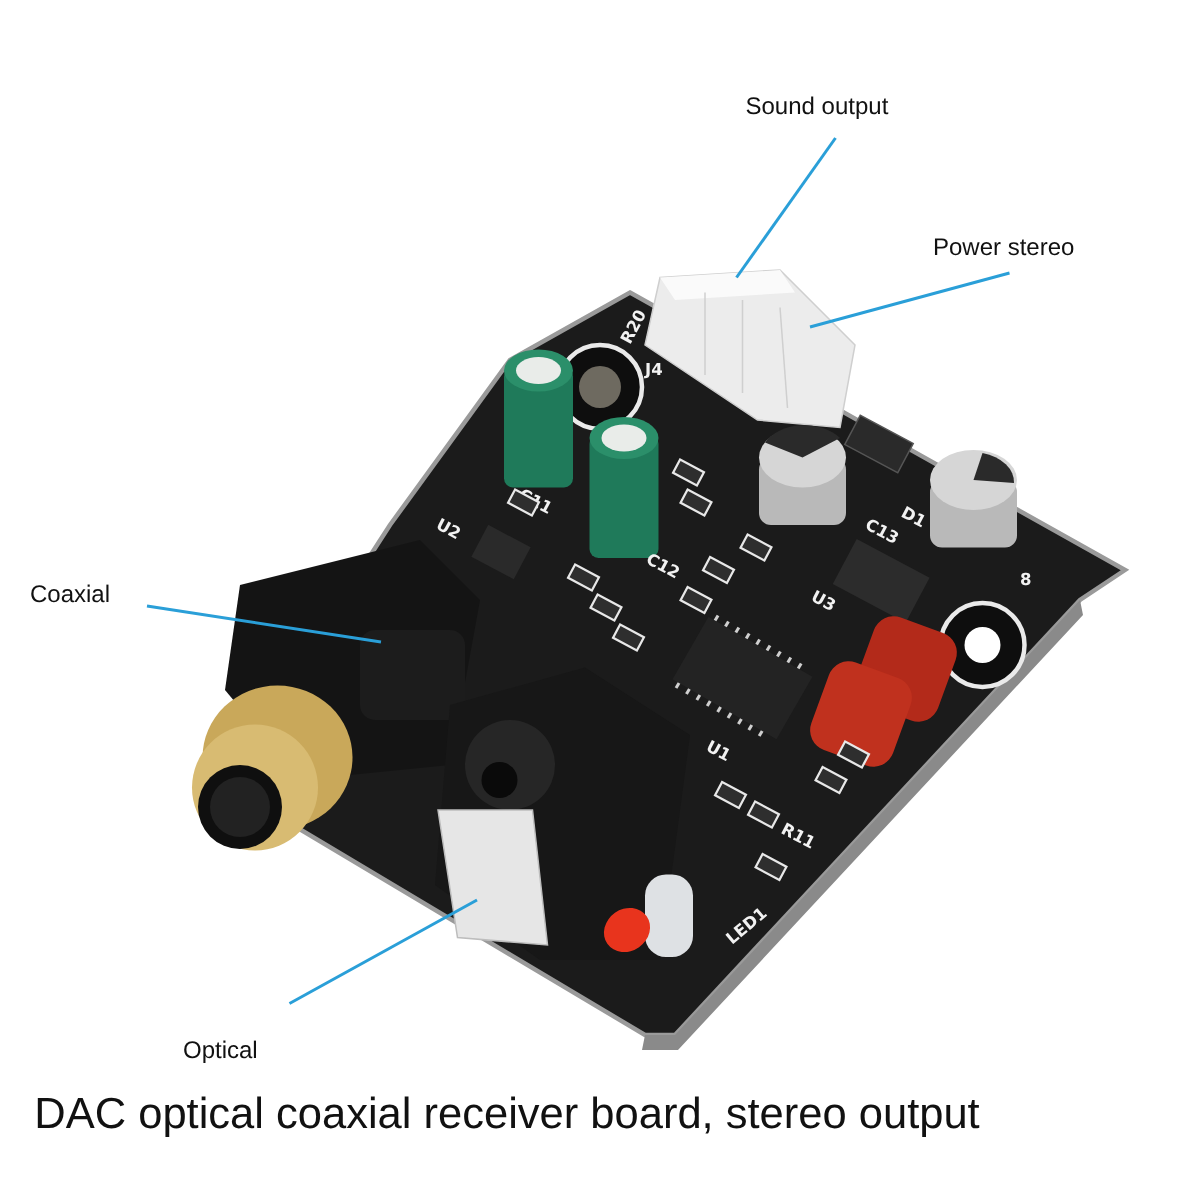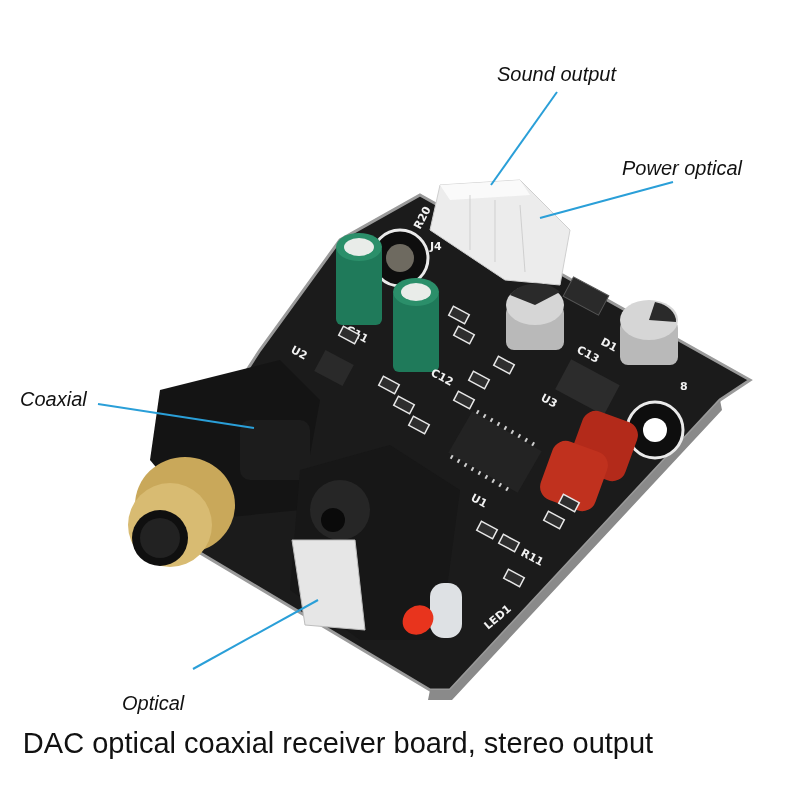--- a/index.html
+++ b/index.html
@@ -1,18 +1,18 @@
 <!DOCTYPE html>
 <html><head>
 <meta charset="utf-8">
 <style>
   html, body { margin:0; padding:0; background:#ffffff; }
   body { width:800px; height:800px; position:relative; overflow:hidden;
          font-family:"Liberation Sans", sans-serif; }
-  .label { position:absolute; color:#111; font-size:20px; white-space:nowrap;font-style:italic; }
+  .label { position:absolute; color:#111; font-size:16px; white-space:nowrap; }
   .caption { position:absolute; left:0; width:676px; top:727px; text-align:center;
              font-size:29px; color:#111; }
   svg.scene { position:absolute; left:0; top:0; }
   .silk { font-family:"DejaVu Sans", sans-serif; font-size:11px; fill:#f2f2f2; font-weight:bold; }
 </style>
 </head>
 <body>
 
 <svg class="scene" width="800" height="800" viewBox="0 0 800 800">
 
@@ -140,17 +140,17 @@
 
   <g stroke="#2a9fd8" stroke-width="2">
     <line x1="557" y1="92" x2="491" y2="185"></line>
     <line x1="673" y1="182" x2="540" y2="218"></line>
     <line x1="98" y1="404" x2="254" y2="428"></line>
     <line x1="193" y1="669" x2="318" y2="600"></line>
   </g>
 </svg>
 
 <div class="label" style="left:497px; top:63px;">Sound output</div>
-<div class="label" style="left:622px; top:157px;">Power optical</div>
+<div class="label" style="left:622px; top:157px;">Power stereo</div>
 <div class="label" style="left:20px; top:388px;">Coaxial</div>
 <div class="label" style="left:122px; top:692px;">Optical</div>
 
 <div class="caption">DAC optical coaxial receiver board, stereo output</div>
 
 </body></html>

